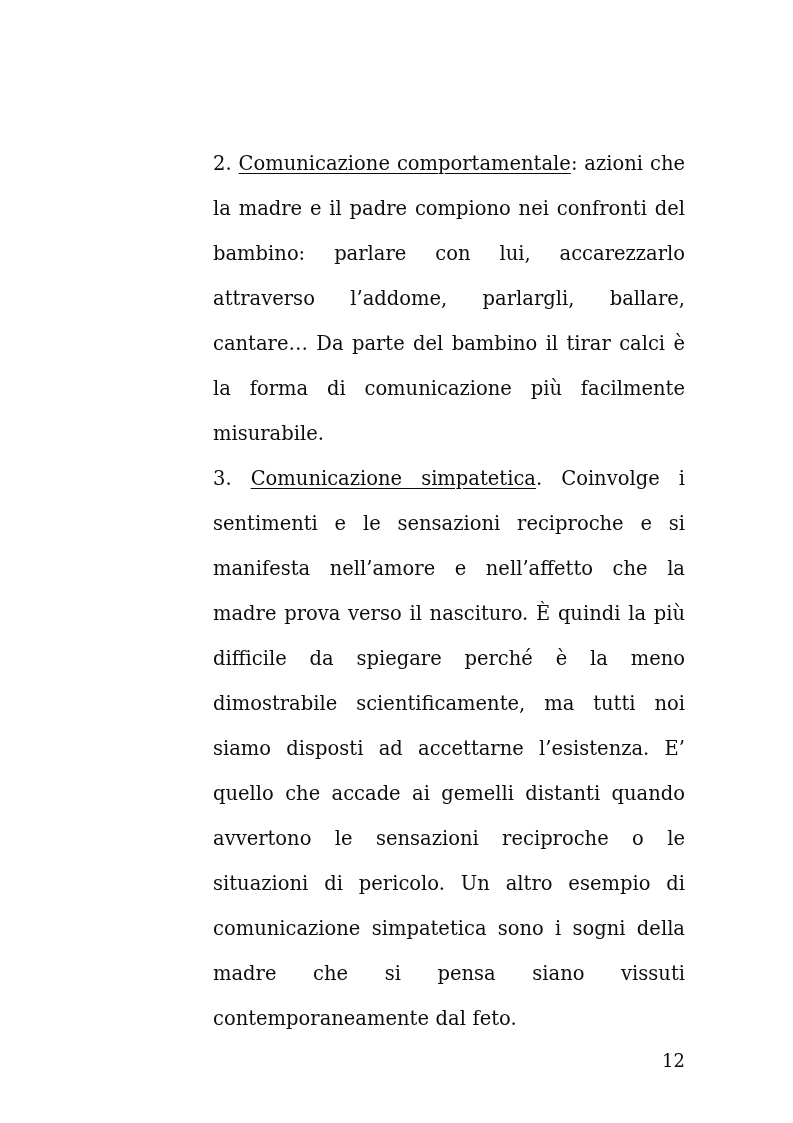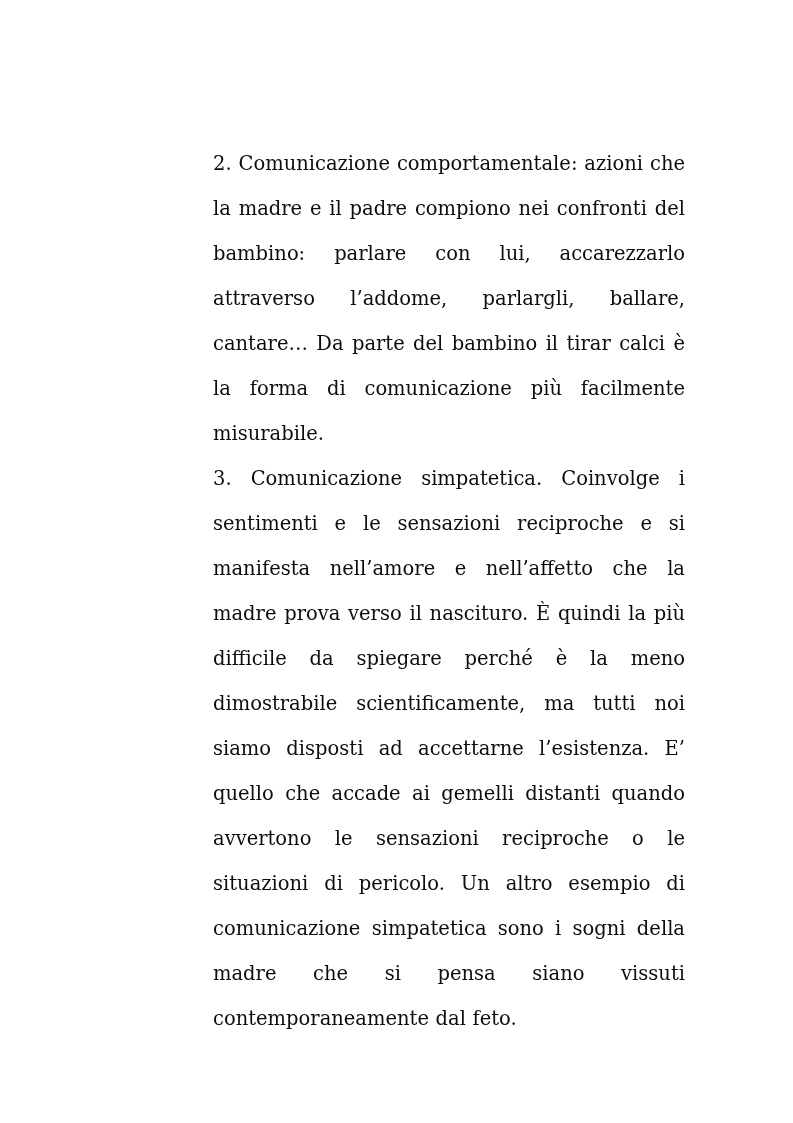--- a/index.html
+++ b/index.html
@@ -27,20 +27,21 @@
     text-align-last: left;
     hyphens: none;
     -webkit-hyphens: none;
     word-spacing: 0.02em;
   }
   .para {
     margin: 0;
     padding: 0;
   }
   .u {
+    text-decoration: underline;
     text-decoration-thickness: 1px;
     text-underline-offset: 3px;
   }
   .page-number {
     position: absolute;
     left: 213px;
     top: 1049px;
     width: 472px;
     text-align: right;
     font-size: 18px;
@@ -49,13 +50,14 @@
   }
 </style>
 </head>
 <body>
 
 <div class="page">
   <main class="text-block">
       <p class="para"><span>2. </span><span class="u">Comunicazione comportamentale</span><span>: azioni che la madre e il padre compiono nei confronti del bambino: parlare con lui, accarezzarlo attraverso l’addome, parlargli, ballare, cantare… Da parte del bambino il tirar calci è la forma di comunicazione più facilmente misurabile.</span></p>
       <p class="para"><span>3. </span><span class="u">Comunicazione simpatetica</span><span>. Coinvolge i sentimenti e le sensazioni reciproche e si manifesta nell’amore e nell’affetto che la madre prova verso il nascituro. È quindi la più difficile da spiegare perché è la meno dimostrabile scientificamente, ma tutti noi siamo disposti ad accettarne l’esistenza. E’ quello che accade ai gemelli distanti quando avvertono le sensazioni reciproche o le situazioni di pericolo. Un altro esempio di comunicazione simpatetica sono i sogni della madre che si pensa siano vissuti contemporaneamente dal feto.</span></p>
     </main>
+  <div class="page-number">12</div>
 </div>
 
 </body></html>

